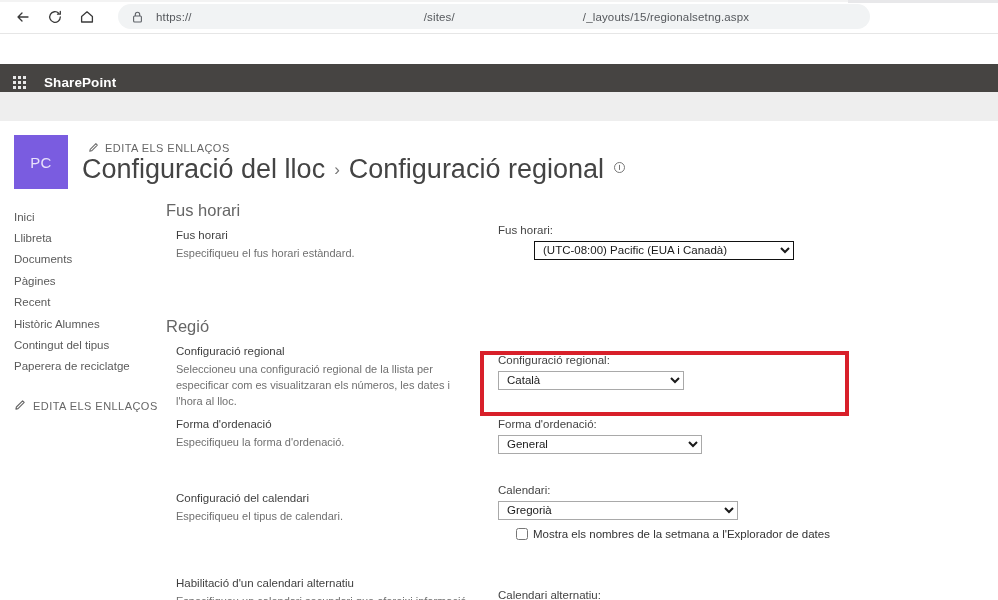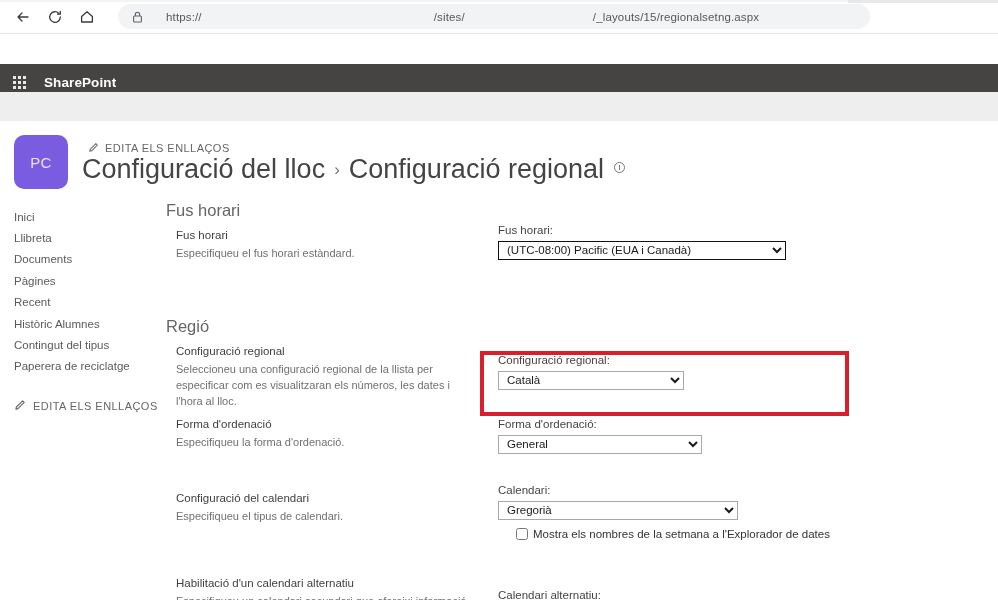--- a/index.html
+++ b/index.html
@@ -48,21 +48,21 @@
     margin-left: 12px; width: 14px; height: 14px;
     display: flex; align-items: center; justify-content: center;
     color: #5f6368; flex: 0 0 auto;
   }
   .url-seg {
     font-size: 11.5px;
     color: #55585c;
     white-space: nowrap;
     letter-spacing: 0.15px;
   }
-  #url-scheme { margin-left: 14px; padding-left: 8px; }
+  #url-scheme { margin-left: 4px; padding-left: 8px; }
   #url-site   { margin-left: 232px; }
   #url-path   { margin-left: 128px; }
 
   #chrome-bottom-line {
     position: absolute; left: 0; top: 33px; width: 998px; height: 1px;
     background: #e6e6e6;
   }
   #chrome-below {
     position: absolute; left: 0; top: 34px; width: 998px; height: 22px;
     background: #ffffff;
@@ -216,21 +216,21 @@
     font-size: 11.5px;
     color: #1a1a1a;
     height: 19px;
     padding: 0 2px 0 4px;
     background: #ffffff;
     border: 1px solid #a9a9a9;
     border-radius: 0;
     appearance: auto;
   }
   select.sp-select.focused { border: 1px solid #111111; }
-  #select-timezone  { width: 288px; }
+  #select-timezone  { width: 260px; margin-left: 36px; }
   #select-locale    { width: 186px; }
   #select-sortorder { width: 204px; }
   #select-calendar  { width: 240px; }
 
   .check-row {
     display: flex; align-items: center; gap: 5px;
     margin-top: 8px; margin-left: 18px;
   }
   .check-row input[type=checkbox] {
     width: 12px; height: 12px; margin: 0;
@@ -311,21 +311,21 @@
         <i></i>
     </span>
   </div>
   <span id="suite-brand">SharePoint</span>
 </div>
 
 <div id="sub-header"></div>
 
 <div id="page">
 
-  <div id="site-logo" style="background: rgb(122, 92, 224); border-radius: 10px;">PC</div>
+  <div id="site-logo" style="background: rgb(122, 92, 224);">PC</div>
 
   <div id="edit-links-top">
     <span class="pencil-ico">
       <svg width="11" height="11" viewBox="0 0 12 12" fill="none" stroke="#6a6a6a" stroke-width="1.1" stroke-linecap="round" stroke-linejoin="round">
         <path d="M8.6 1.8l1.6 1.6L4 9.6 1.9 10.1l.5-2.1z"></path>
       </svg>
     </span>
     <span class="edit-links-label">EDITA ELS ENLLAÇOS</span>
   </div>
 

